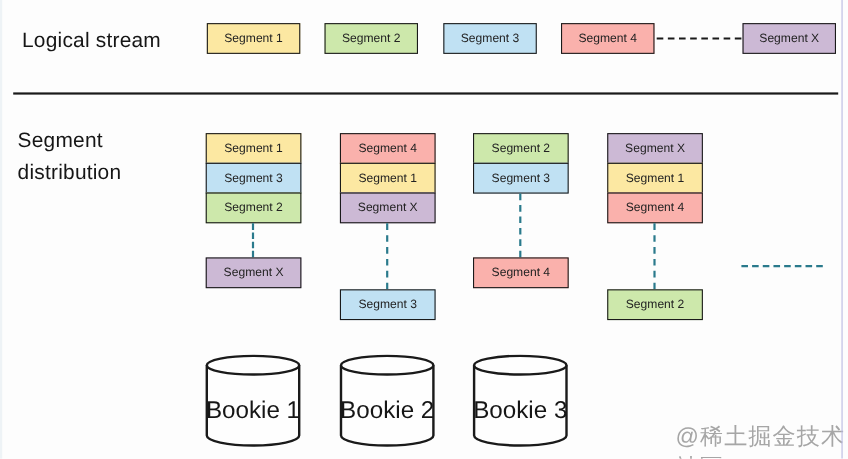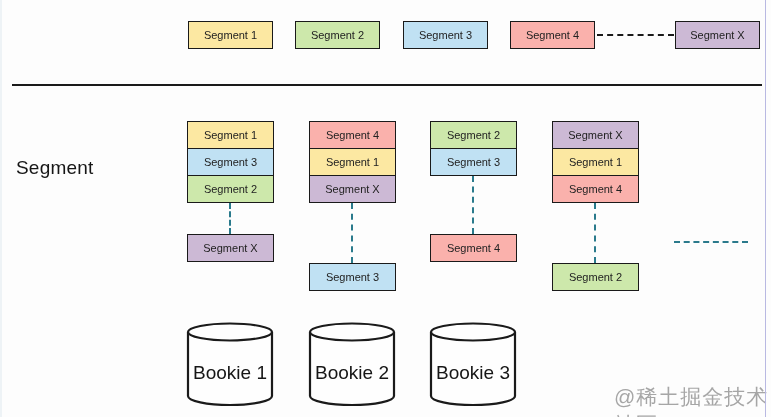--- a/index.html
+++ b/index.html
@@ -49,44 +49,46 @@
     position:absolute; height:0;
     border-top:2px dashed #2a7a8c;
   }
   .bookie {
     position:absolute; width:88px; height:86px;
   }
   .bookie svg { position:absolute; left:0; top:0; }
   .bookie .blabel {
     position:absolute; left:0; top:26px; width:88px; height:50px;
     display:flex; align-items:center; justify-content:center;
-    font-size:19px; color:#161616;
+    font-size:22px; color:#161616;
   }
   .watermark {
     position:absolute; left:612px; top:383px;
     font-size:21px; color:#a6a6a6; letter-spacing:1px;
   }
 </style>
 </head>
 <body>
 
 <div id="canvas">
 
+  <div class="title" style="left:18px; top:23px;">Logical stream</div>
 
   <div class="seg" style="left: 186px; top: 21px; background-color: rgb(252, 232, 162);">Segment 1</div>
   <div class="seg" style="left: 293px; top: 21px; background-color: rgb(205, 232, 171);">Segment 2</div>
   <div class="seg" style="left: 401px; top: 21px; background-color: rgb(192, 225, 243);">Segment 3</div>
   <div class="seg" style="left: 508px; top: 21px; background-color: rgb(250, 177, 172);">Segment 4</div>
   <div class="hdash-black" style="left:595px; top:34px; width:77px;"></div>
   <div class="seg" style="left: 673px; top: 21px; background-color: rgb(204, 185, 213);">Segment X</div>
 
   <div class="divider"></div>
 
-  <div class="title" style="left:14px; top:114px;margin-top:39px;">
+  <div class="title" style="left:14px; top:114px;">
     <div>Segment</div>
+    <div>distribution</div>
   </div>
 
   <div class="seg stack-seg" style="left: 185px; top: 121px; background-color: rgb(252, 232, 162);">Segment 1</div>
   <div class="seg stack-seg" style="left: 185px; top: 148px; background-color: rgb(192, 225, 243);">Segment 3</div>
   <div class="seg stack-seg" style="left: 185px; top: 175px; background-color: rgb(205, 232, 171);">Segment 2</div>
   <div class="vdash" style="left:227px; top:203px; height:31px;"></div>
   <div class="seg stack-seg" style="left: 185px; top: 234px; background-color: rgb(204, 185, 213);">Segment X</div>
 
   <div class="seg stack-seg" style="left: 307px; top: 121px; background-color: rgb(250, 177, 172);">Segment 4</div>
   <div class="seg stack-seg" style="left: 307px; top: 148px; background-color: rgb(252, 232, 162);">Segment 1</div>

